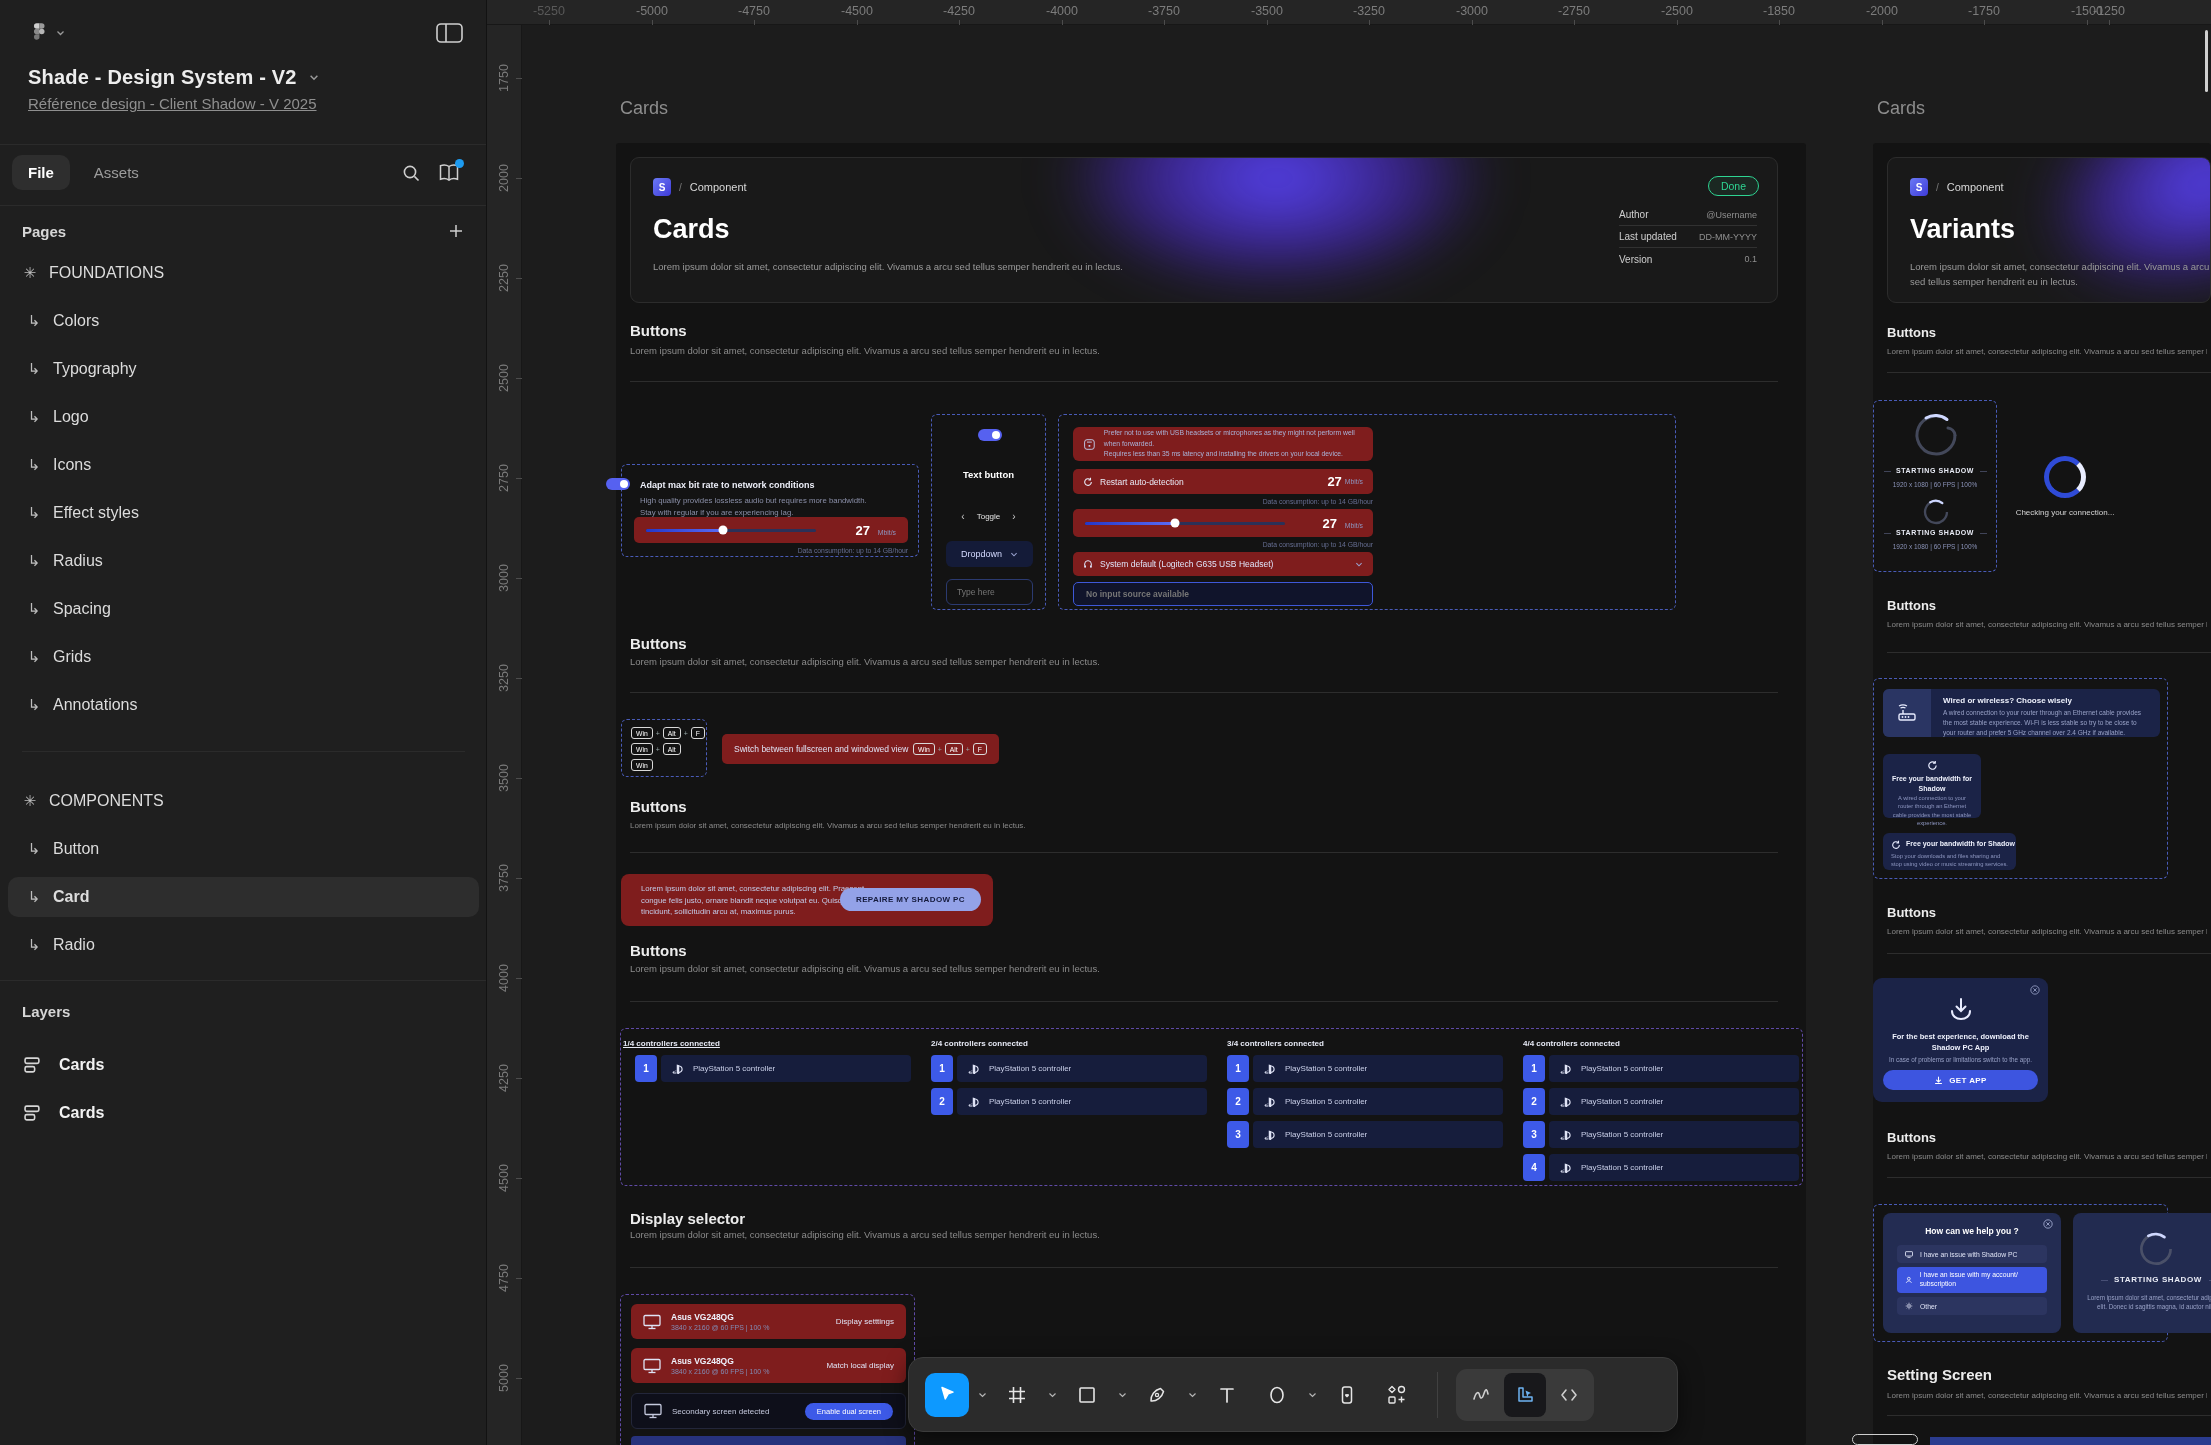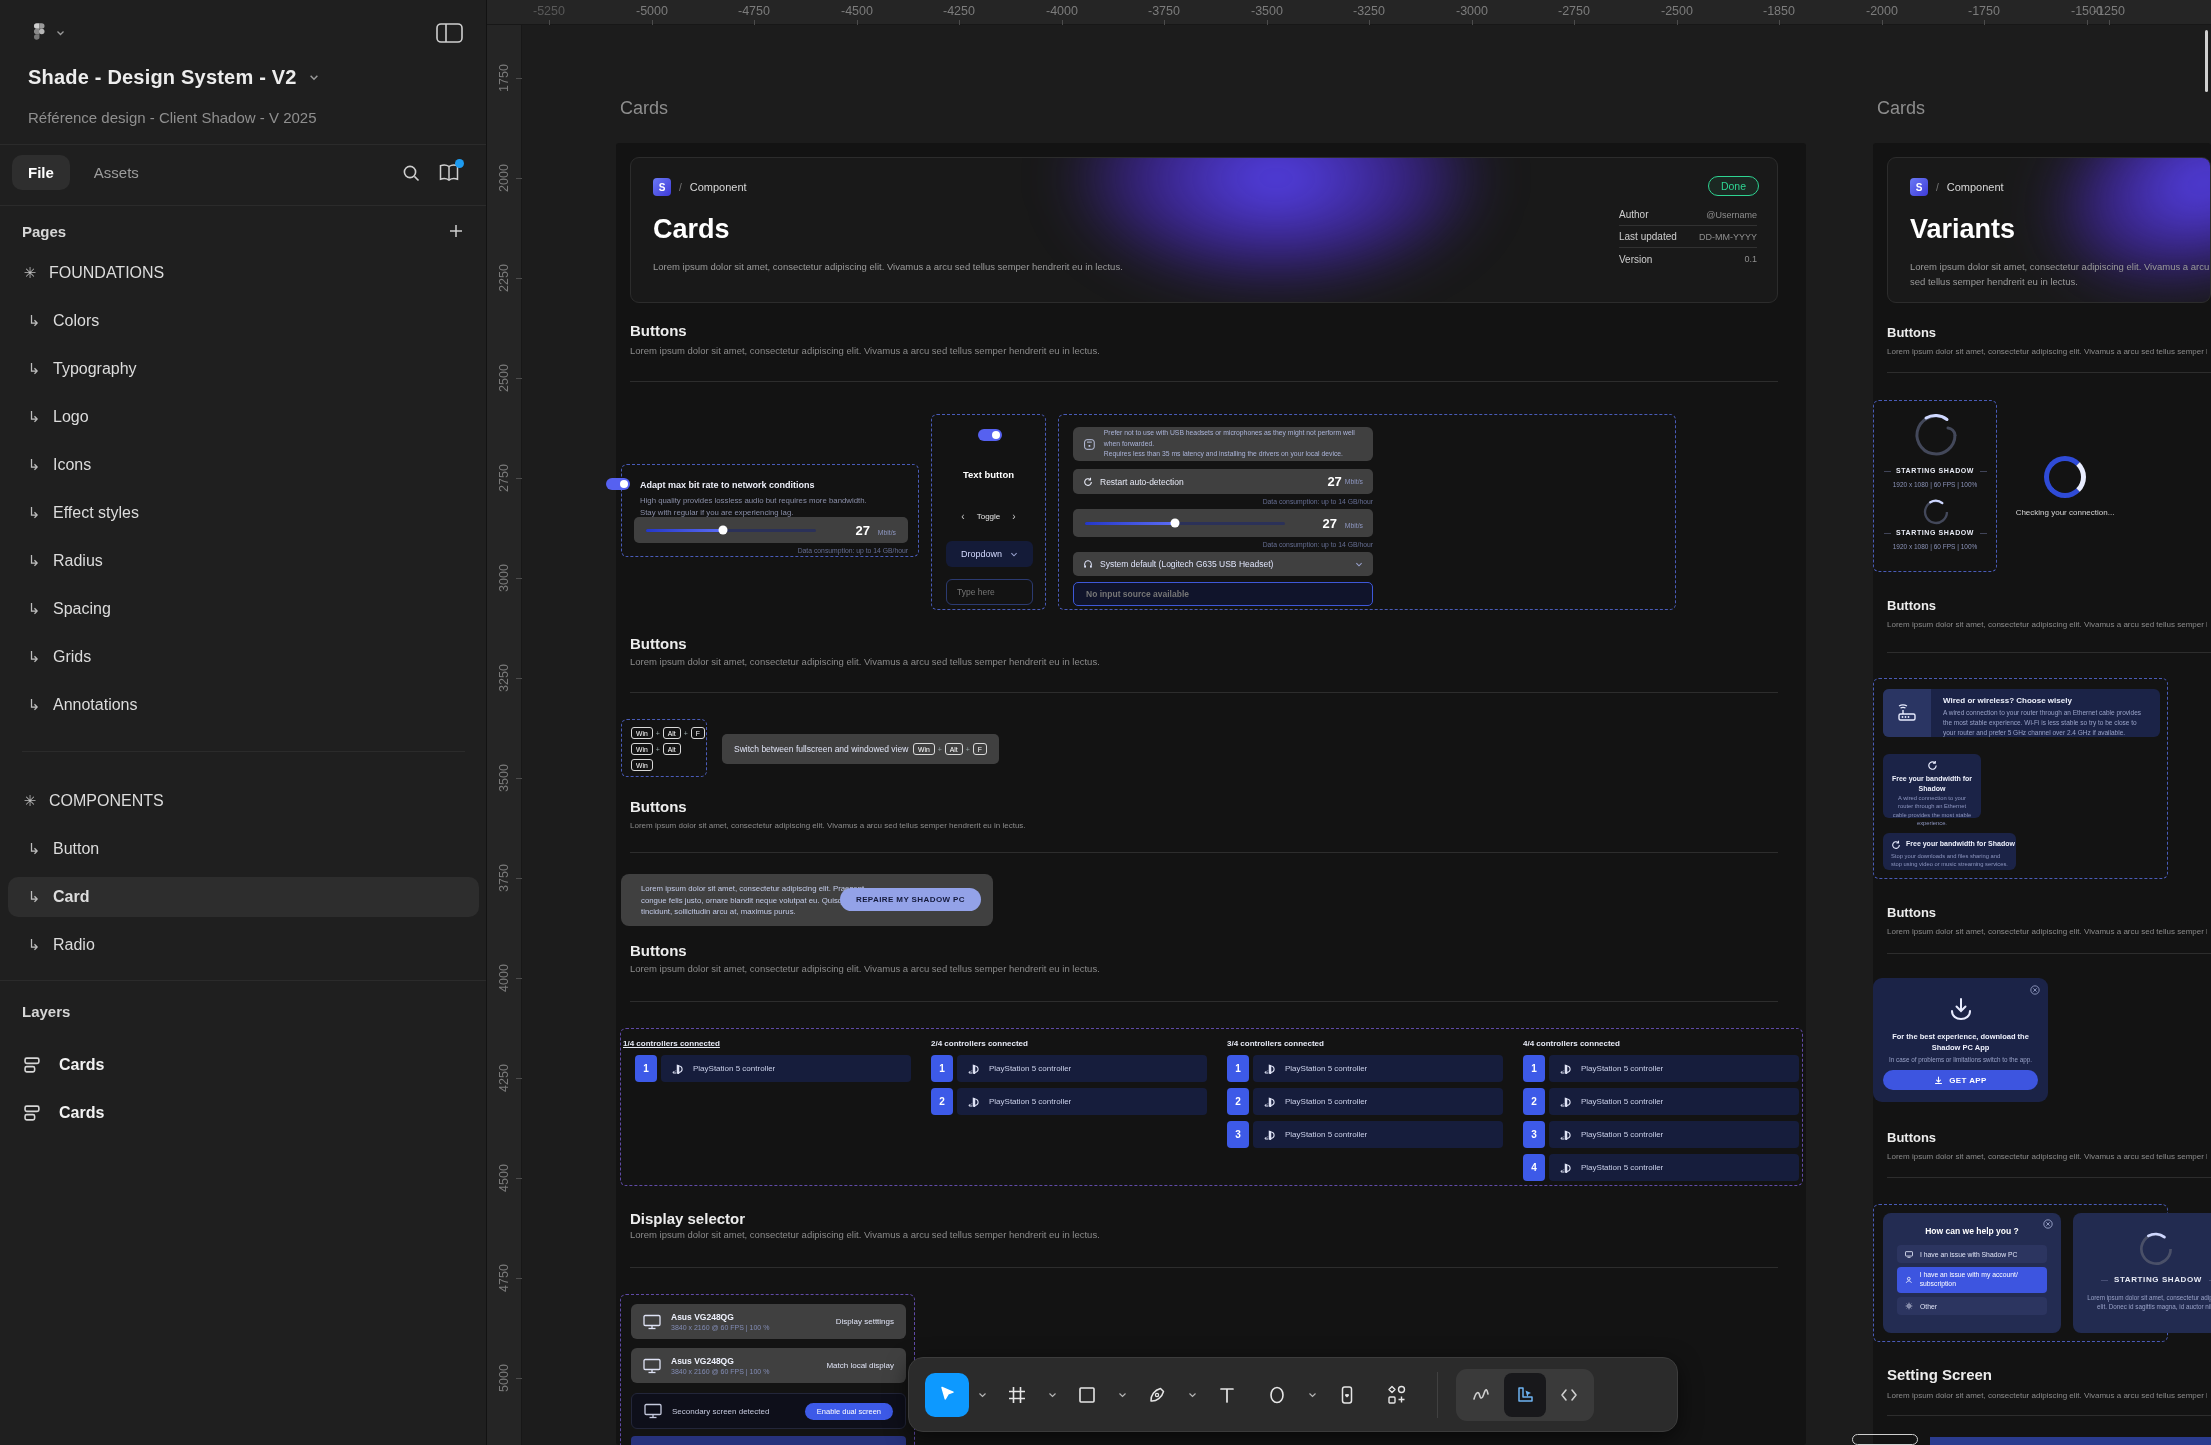--- a/index.html
+++ b/index.html
@@ -45,21 +45,21 @@
   .meta-v{font-size:9px;color:#8f8f8f;}
   
   .sec-t{position:absolute;font-size:15px;font-weight:700;color:#ececec;}
   .sec-t.sm{font-size:13px;}
   .sec-d{position:absolute;font-size:9.5px;color:#8b8b8b;line-height:1.55;}
   .sec-d.sm{font-size:8px;white-space:nowrap;overflow:hidden;}
   .sec-hr{position:absolute;height:1px;background:#2d2d2d;}
   
   .dashB{position:absolute;border:1px dashed rgba(88,110,225,.8);border-radius:6px;}
   .dashP{position:absolute;border:1px dashed rgba(122,94,216,.75);border-radius:6px;}
-  .navy{background:#404040;}
+  .navy{background:#7f1d1d;}
   .navy2{background:#1b2347;}
   .tgl{width:24px;height:12px;border-radius:999px;background:#5661f0;position:relative;}
   .tgl::after{content:"";position:absolute;right:2px;top:2px;width:8px;height:8px;border-radius:50%;background:#fff;}
   .trk{position:absolute;height:3px;border-radius:2px;background:#2b3158;}
   .trk .fill{position:absolute;left:0;top:0;bottom:0;width:45%;border-radius:2px;background:linear-gradient(90deg,#2437c8,#5b6cf5);}
   .trk .knob{position:absolute;left:45%;top:50%;transform:translate(-50%,-50%);width:9px;height:9px;border-radius:50%;background:#fff;}
   .val{font-weight:700;color:#fff;font-size:13px;}
   .unit{color:#8d96c0;font-size:6.8px;margin-left:3px;}
   .cap{position:absolute;font-size:6.8px;color:#666e92;text-align:right;}
   .kbd{display:inline-block;border:1px solid #d9d9d9;border-radius:3px;padding:0 4px;height:12px;line-height:11px;font-size:6.8px;color:#fff;}
@@ -114,21 +114,21 @@
           <line x1="10" y1="2" x2="10" y2="20" stroke="#cfcfcf" stroke-width="1.6"></line>
         </svg>
     </span>
 
     <div class="ab flex" style="left:28px;top:66px;gap:12px;">
       <span class="sb-title">Shade - Design System - V2</span>
       <svg width="10" height="9" viewBox="0 0 8 8">
           <path d="M1 2.5 4 5.5 7 2.5" stroke="#9a9a9a" fill="none" stroke-width="1.3"></path>
         </svg>
     </div>
-    <div class="ab sb-sub" style="left:28px;top:109px;">Référence design - Client Shadow - V 2025</div>
+    <div class="ab sb-sub" style="left:28px;top:95px;text-decoration:underline;">Référence design - Client Shadow - V 2025</div>
 
     <div class="sb-div" style="top:144px;"></div>
 
     <div class="ab flex" style="left:12px;top:155px;width:463px;">
       <span class="tab on">File</span>
       <span class="tab" style="margin-left:8px;">Assets</span>
       <span style="margin-left:auto;margin-right:16px;">
         <svg width="20" height="20" viewBox="0 0 20 20">
             <circle cx="9" cy="9" r="5.6" fill="none" stroke="#cfcfcf" stroke-width="1.6"></circle>
             <line x1="13.4" y1="13.4" x2="17.5" y2="17.5" stroke="#cfcfcf" stroke-width="1.6"></line>

